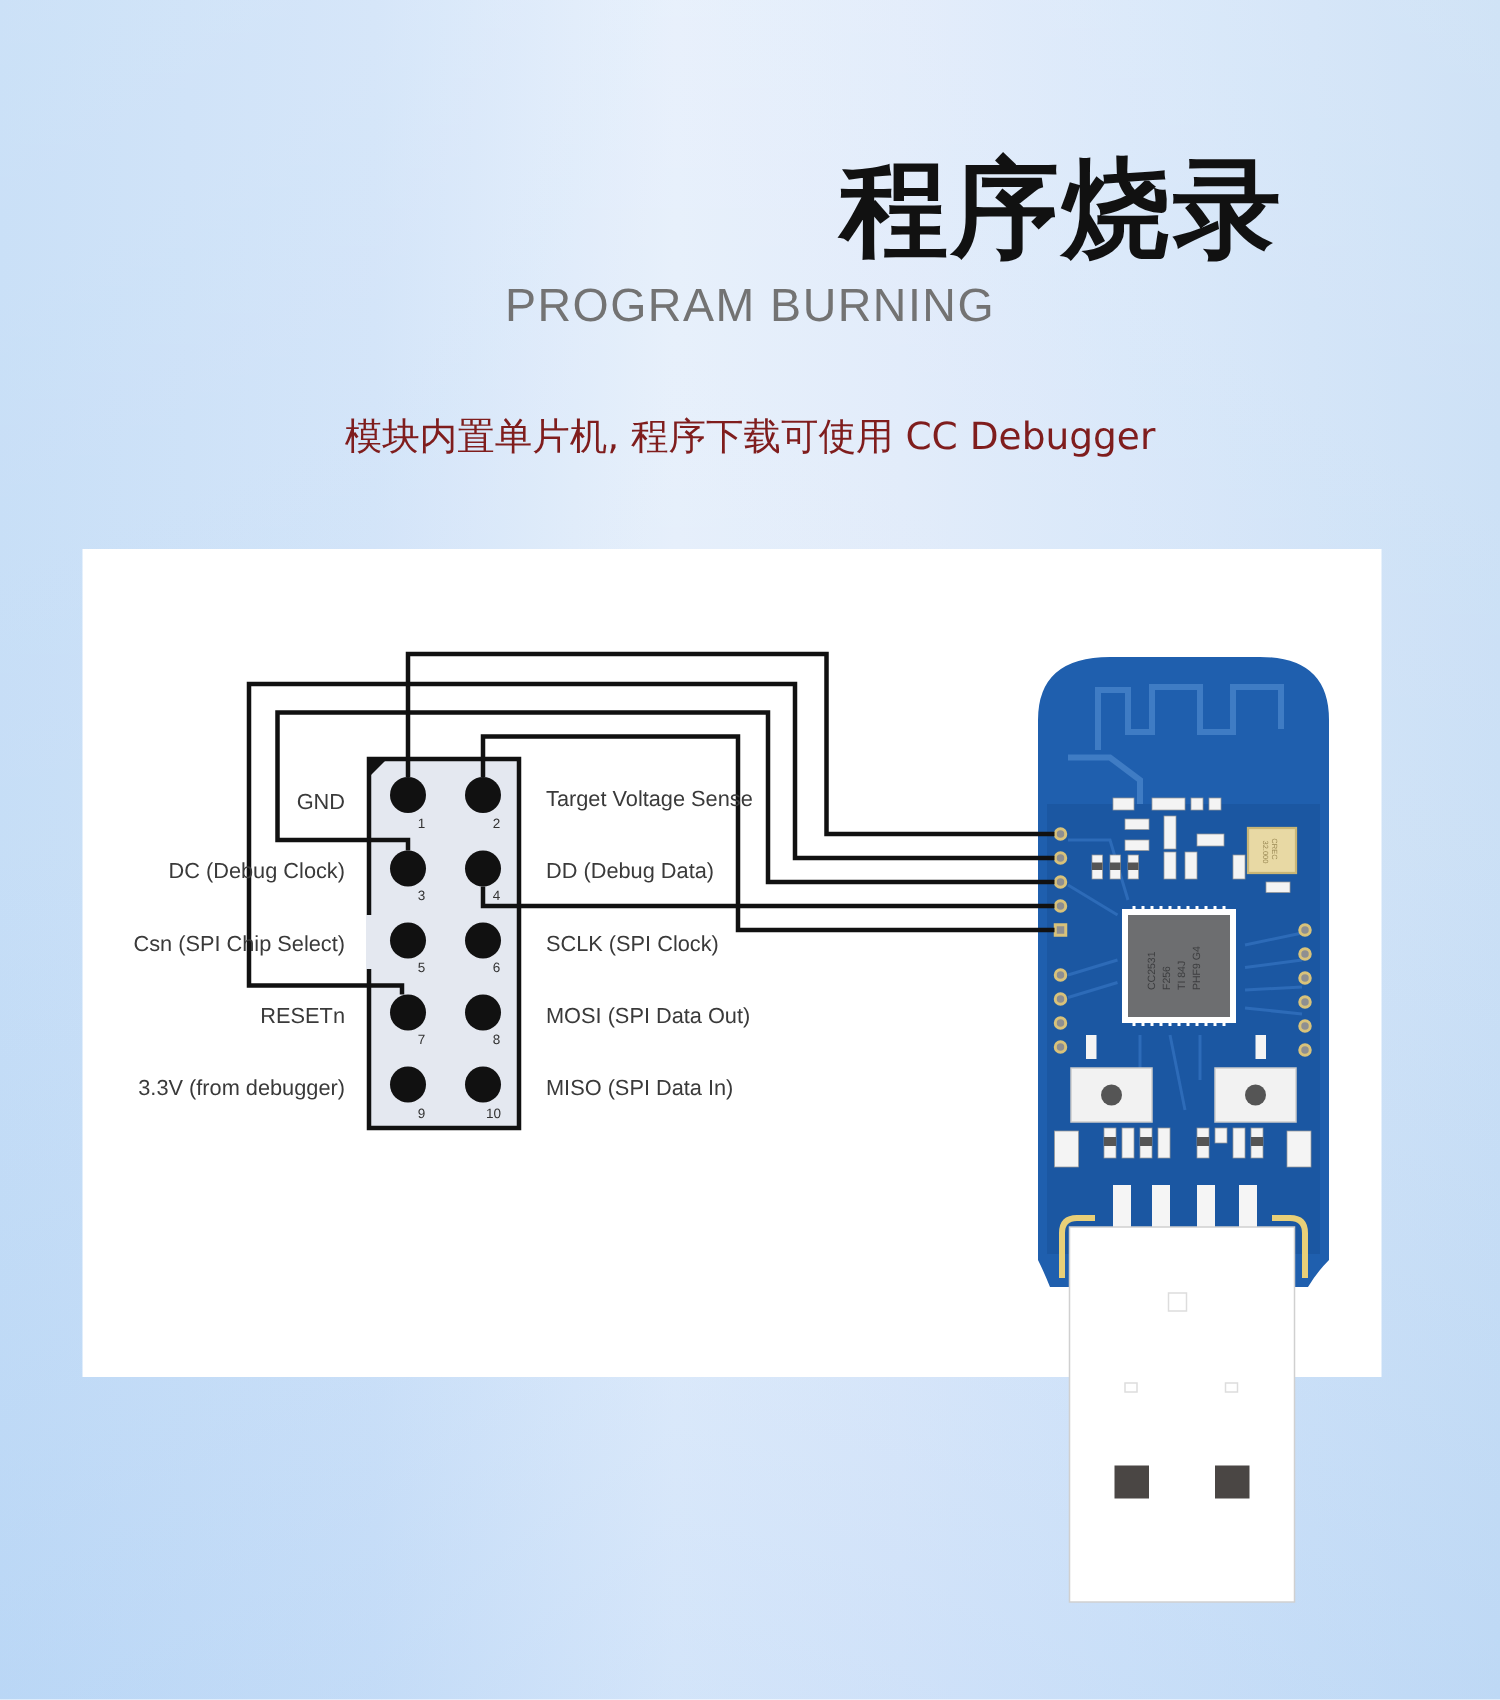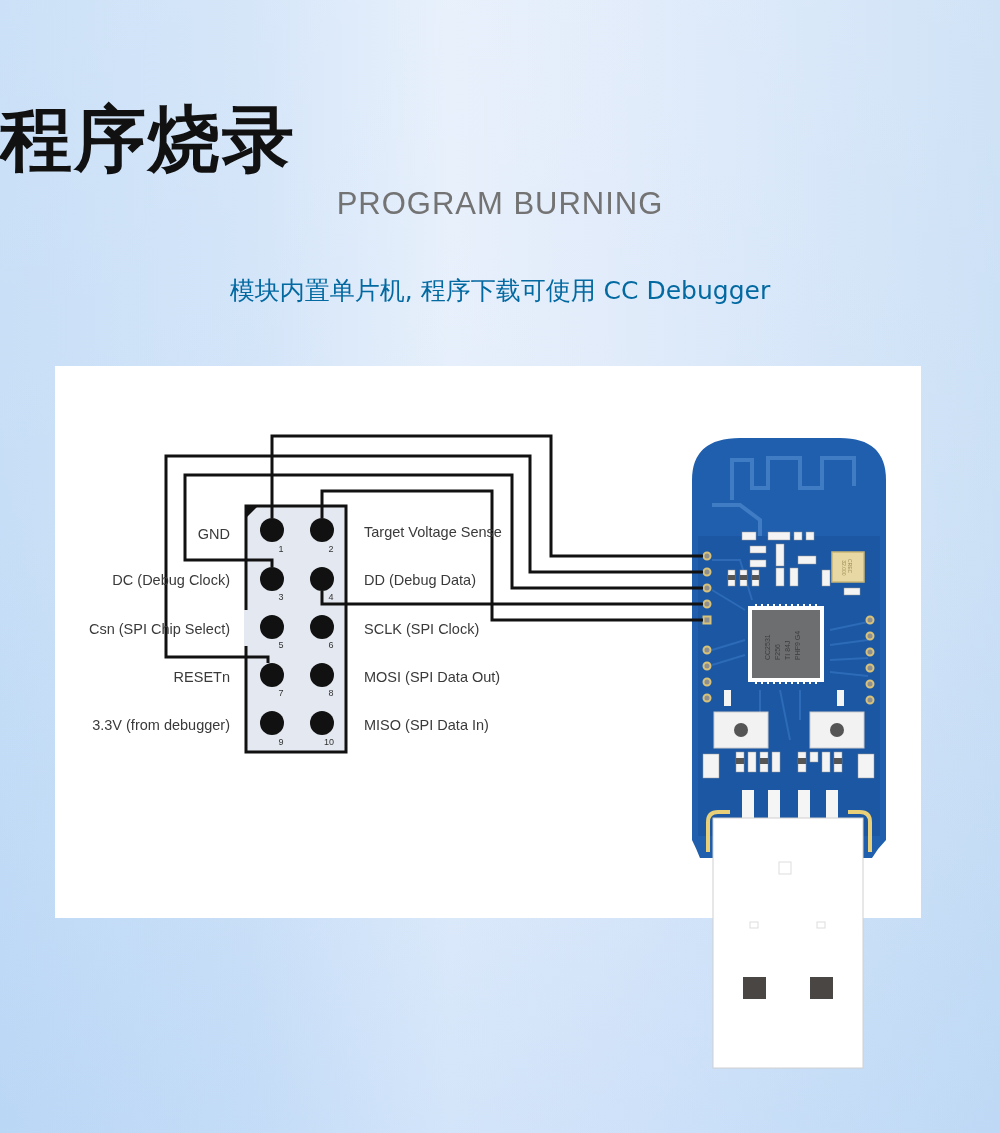--- a/index.html
+++ b/index.html
@@ -1,23 +1,23 @@
 <!DOCTYPE html>
 <html><head>
 <meta charset="utf-8">
 <style>
   html,body{margin:0;padding:0;}
   body{width:1000px;height:1133px;position:relative;overflow:hidden;
     background:linear-gradient(90deg,#c3dcf6 0%,#cfe2f8 25%,#e4eefb 45%,#dfeafa 60%,#d6e6f9 75%,#c8def5 100%);
     font-family:"Liberation Sans","DejaVu Sans",sans-serif;}
   .bg-fade{position:absolute;left:0;top:0;width:1000px;height:1133px;
     background:linear-gradient(180deg,rgba(255,255,255,0.15) 0%,rgba(255,255,255,0.05) 50%,rgba(160,200,245,0.25) 100%);}
-  .title-cn{position:absolute;left:0;top:92px;width:856px;text-align:left;font-family:"DejaVu Sans",sans-serif;font-weight:bold;font-size:72px;color:#111;letter-spacing:2px;}
+  .title-cn{position:absolute;left:0;top:92px;width:856px;text-align:right;font-family:"DejaVu Sans",sans-serif;font-weight:bold;font-size:72px;color:#111;letter-spacing:2px;}
   .title-en{position:absolute;left:0;top:186px;width:1000px;text-align:center;font-size:31px;color:#737373;letter-spacing:1px;}
-  .subtitle{position:absolute;left:0;top:274px;width:1000px;text-align:center;font-family:"DejaVu Sans",sans-serif;font-size:25px;color:#0369a1;}
+  .subtitle{position:absolute;left:0;top:274px;width:1000px;text-align:center;font-family:"DejaVu Sans",sans-serif;font-size:25px;color:#7f1d1d;}
   .panel{position:absolute;left:55px;top:366px;width:866px;height:552px;background:#ffffff;}
   svg.diagram{position:absolute;left:0;top:0;}
   .pin-label{font-family:"Liberation Sans",sans-serif;font-size:14.5px;fill:#3a3a3a;}
   .pin-num{font-family:"Liberation Sans",sans-serif;font-size:9px;fill:#333;}
 </style>
 </head>
 <body>
 
 <div class="bg-fade"></div>
 

